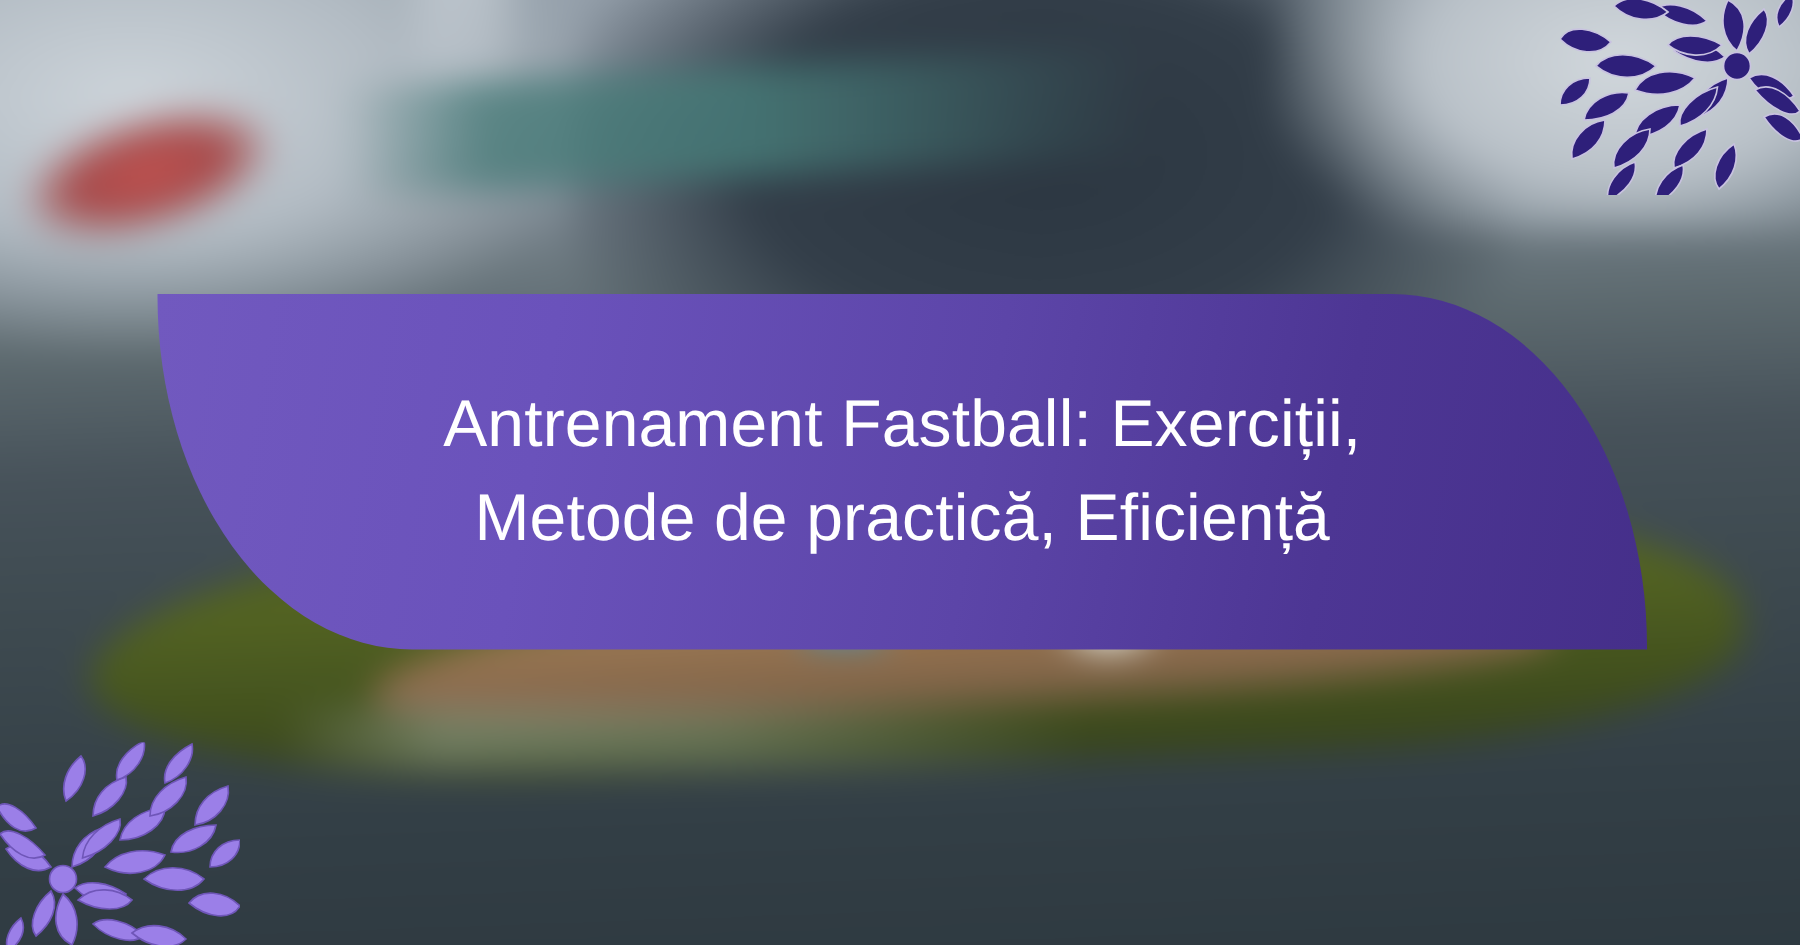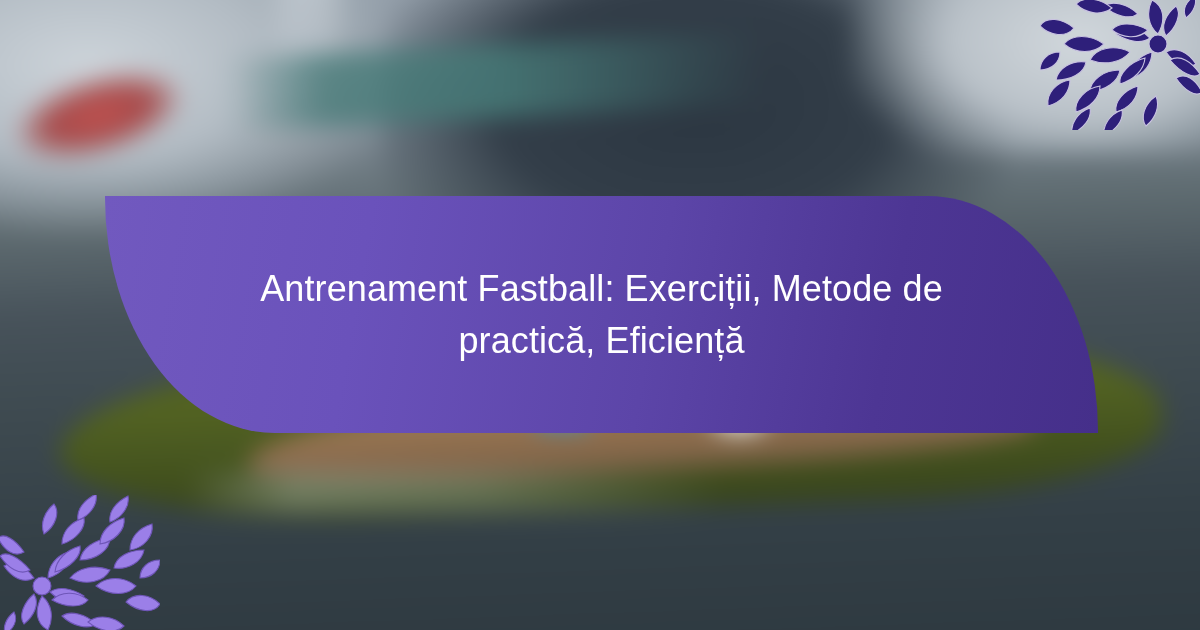--- a/index.html
+++ b/index.html
@@ -135,21 +135,21 @@
     background: linear-gradient(100deg, #7159bf 0%, #6a52bb 26%, #5c45a8 55%, #4d3694 78%, #452f8a 100%);
     border-radius: 0 170px 0 170px / 0 235px 0 235px;
     display: flex;
     align-items: center;
     justify-content: center;
     box-sizing: border-box;
     padding: 0 120px;
   }
   .banner-title {
     color: #ffffff;
-    font-size: 36px;
+    font-size: 44px;
     line-height: 1.42;
     font-weight: 400;
     text-align: center;
     letter-spacing: .1px;
     max-width: 740px;
     text-rendering: optimizeLegibility;
   }
 </style>
 </head>
 <body>

